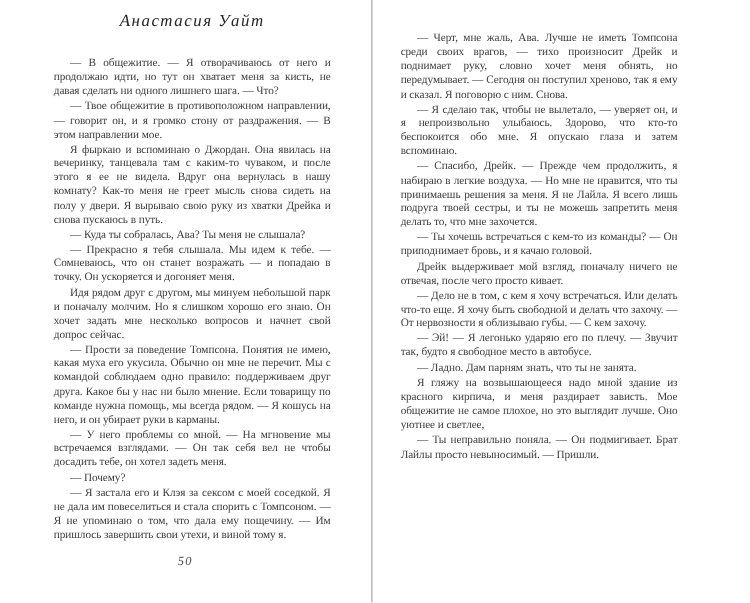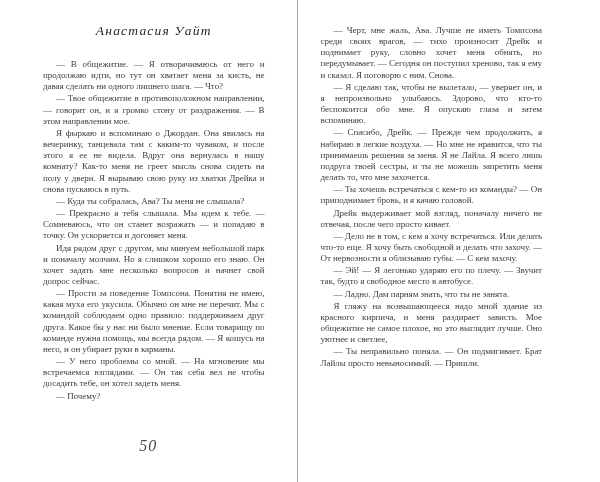--- a/index.html
+++ b/index.html
@@ -13,21 +13,21 @@
     display: flex;
     width: 600px; height: 482px;
     color: #3d3d3d;
   }
   .page {
     position: relative;
     box-sizing: border-box;
     flex: 1 1 0;
     height: 100%;
   }
-  .page-left  { padding: 18px 31px 0 42px; }
+  .page-left  { padding: 4px 31px 0 42px; }
   .page-right { padding: 10px 57px 0 22px; }
   .divider {
     width: 1px;
     background: #a9a9a9;
     flex: 0 0 1px;
   }
   .running-header {
     text-align: center;
     font-style: italic;
     font-size: 13.5px;
@@ -47,21 +47,21 @@
   .para {
     margin: 1px;
     text-indent: 13px;
   }
   .page-number {
     position: absolute;
     bottom: 27px;
     left: 0; right: 0;
     text-align: center;
     font-style: italic;
-    font-size: 16px;
+    font-size: 10px;
     letter-spacing: 1px;
     color: #4a4a4a;
   }
 </style>
 </head>
 <body>
 
 <div class="spread">
 
   <div class="page page-left">
@@ -69,20 +69,21 @@
     <div class="body-text">
         <p class="para">— В общежитие. — Я отворачиваюсь от него и продолжаю идти, но тут он хватает меня за кисть, не давая сделать ни одного лишнего шага. — Что?</p>
         <p class="para">— Твое общежитие в противоположном направлении, — говорит он, и я громко стону от раздражения. — В этом направлении мое.</p>
         <p class="para">Я фыркаю и вспоминаю о Джордан. Она явилась на вечеринку, танцевала там с каким-то чуваком, и после этого я ее не видела. Вдруг она вернулась в нашу комнату? Как-то меня не греет мысль снова сидеть на полу у двери. Я вырываю свою руку из хватки Дрейка и снова пускаюсь в путь.</p>
         <p class="para">— Куда ты собралась, Ава? Ты меня не слышала?</p>
         <p class="para">— Прекрасно я тебя слышала. Мы идем к тебе. — Сомневаюсь, что он станет возражать — и попадаю в точку. Он ускоряется и догоняет меня.</p>
         <p class="para">Идя рядом друг с другом, мы минуем небольшой парк и поначалу молчим. Но я слишком хорошо его знаю. Он хочет задать мне несколько вопросов и начнет свой допрос сейчас.</p>
         <p class="para">— Прости за поведение Томпсона. Понятия не имею, какая муха его укусила. Обычно он мне не перечит. Мы с командой соблюдаем одно правило: поддерживаем друг друга. Какое бы у нас ни было мнение. Если товарищу по команде нужна помощь, мы всегда рядом. — Я кошусь на него, и он убирает руки в карманы.</p>
         <p class="para">— У него проблемы со мной. — На мгновение мы встречаемся взглядами. — Он так себя вел не чтобы досадить тебе, он хотел задеть меня.</p>
         <p class="para">— Почему?</p>
+        <p class="para">— Я застала его и Клэя за сексом с моей соседкой. Я не дала им повеселиться и стала спорить с Томпсоном. — Я не упоминаю о том, что дала ему пощечину. — Им пришлось завершить свои утехи, и виной тому я.</p>
       </div>
     <div class="page-number">50</div>
   </div>
 
   <div class="divider"></div>
 
   <div class="page page-right">
     <div class="body-text">
         <p class="para">— Черт, мне жаль, Ава. Лучше не иметь Томпсона среди своих врагов, — тихо произносит Дрейк и поднимает руку, словно хочет меня обнять, но передумывает. — Сегодня он поступил хреново, так я ему и сказал. Я поговорю с ним. Снова.</p>
         <p class="para">— Я сделаю так, чтобы не вылетало, — уверяет он, и я непроизвольно улыбаюсь. Здорово, что кто-то беспокоится обо мне. Я опускаю глаза и затем вспоминаю.</p>

